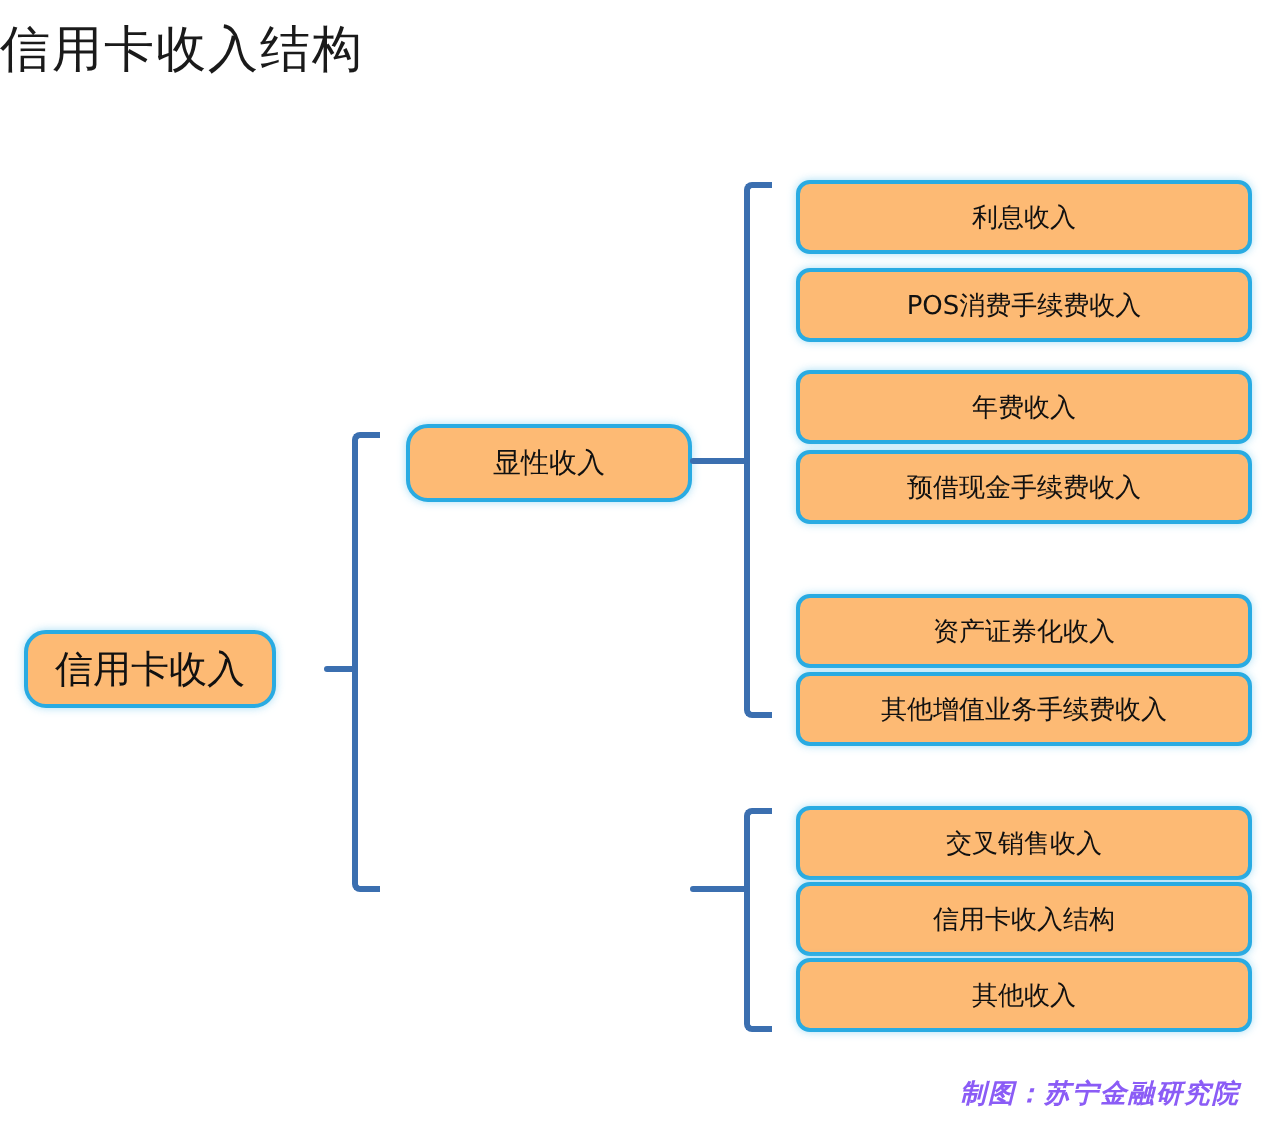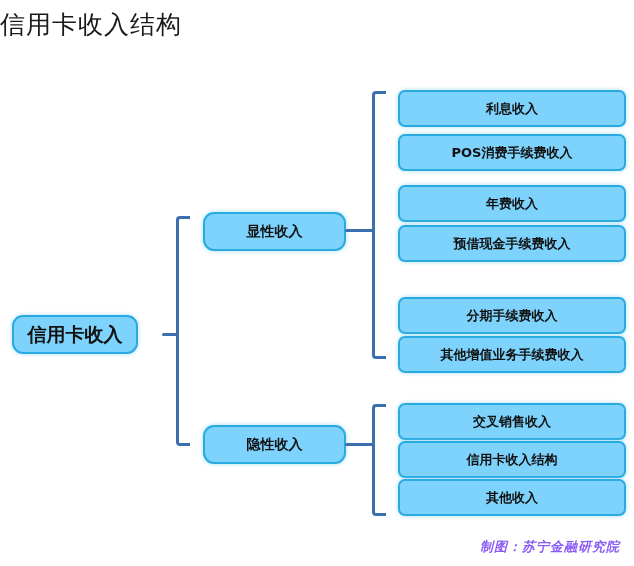--- a/index.html
+++ b/index.html
@@ -31,27 +31,27 @@
     letter-spacing: 1px;
     line-height: 34px;
   }
 
   
   .node {
     position: absolute;
     box-sizing: border-box;
     border: 2px solid #29abe2;
     border-radius: 9px;
-    background: #7dd3fc;
+    background: #fdba74;
     box-shadow: 0 0 4px rgba(120, 205, 240, 0.65);
     display: flex;
     align-items: center;
     justify-content: center;
     color: #111111;
-    font-weight: bold;
+    font-weight: normal;
     text-align: center;
     white-space: nowrap;
   }
   .node.root {
     left: 12px;
     top: 315px;
     width: 126px;
     height: 39px;
     font-size: 19px;
     border-radius: 11px;
@@ -156,24 +156,23 @@
   <div class="bracket-stem root-stem"></div>
 
   <div class="node branch b0">显性收入</div>
   <div class="bracket branch0-bracket"></div>
   <div class="bracket-stem branch0-stem"></div>
 
   <div class="node leaf" style="top:90px">利息收入</div>
   <div class="node leaf" style="top:134px">POS消费手续费收入</div>
   <div class="node leaf" style="top:185px">年费收入</div>
   <div class="node leaf" style="top:225px">预借现金手续费收入</div>
-  <div class="node leaf" style="top:297px">分期手续费收入</div>
+  <div class="node leaf" style="top:297px">资产证券化收入</div>
   <div class="node leaf" style="top:336px">其他增值业务手续费收入</div>
 
-  <div class="node branch b1">隐性收入</div>
   <div class="bracket branch1-bracket"></div>
   <div class="bracket-stem branch1-stem"></div>
 
   <div class="node leaf" style="top:403px">交叉销售收入</div>
   <div class="node leaf" style="top:441px">信用卡收入结构</div>
   <div class="node leaf" style="top:479px">其他收入</div>
 
   <div class="credit">制图：苏宁金融研究院</div>
 
 </div>

